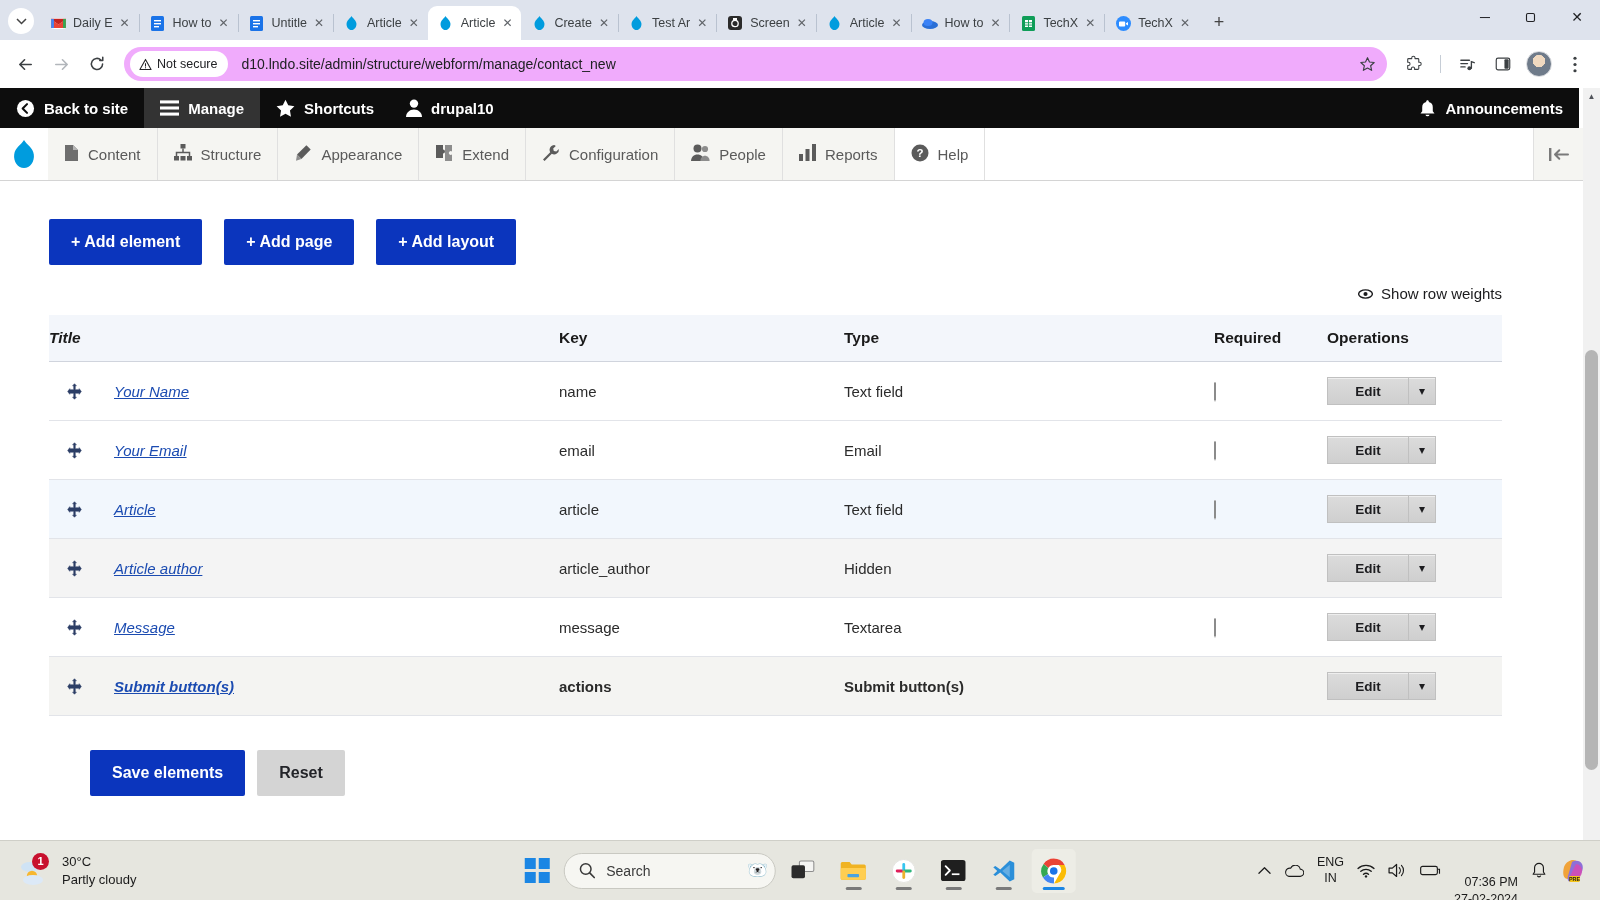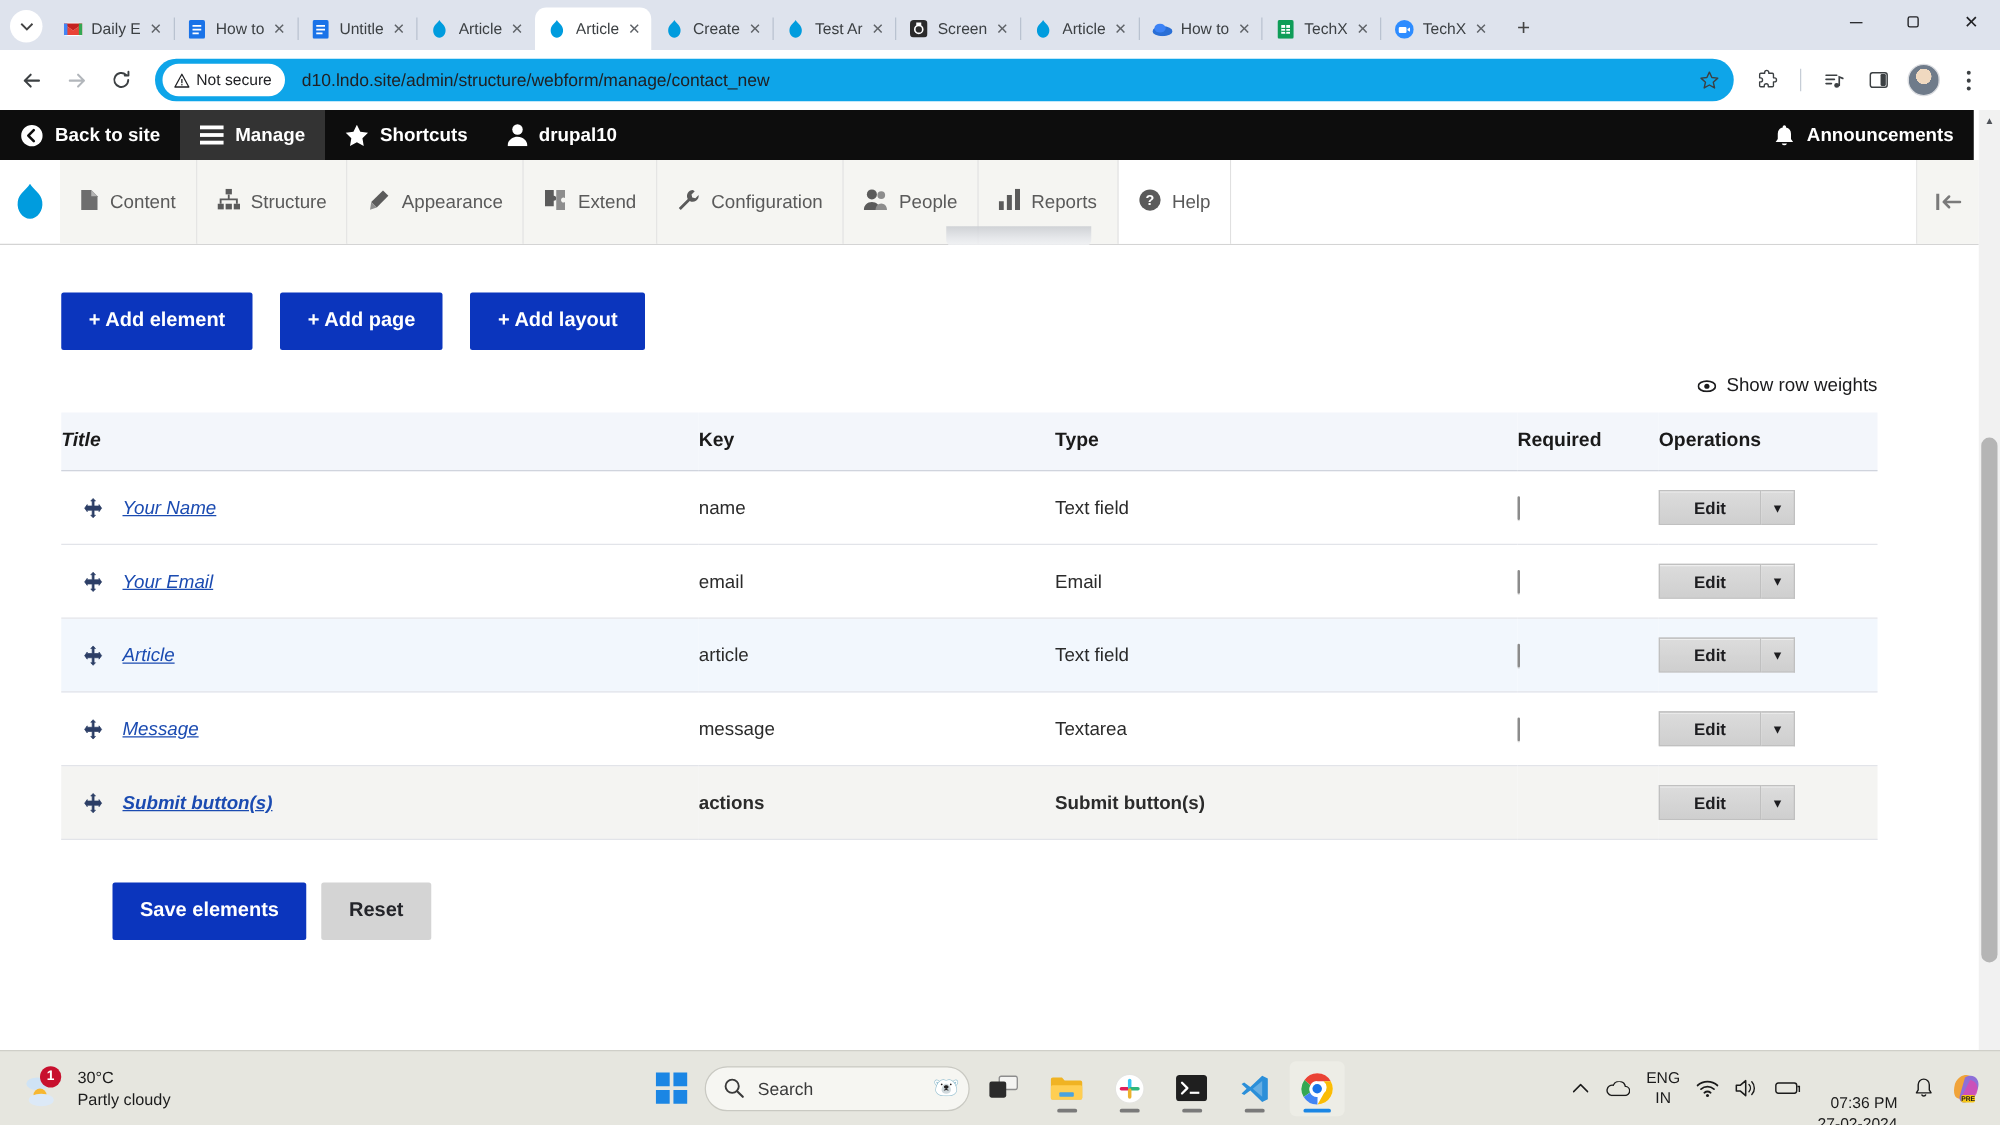--- a/index.html
+++ b/index.html
@@ -57,21 +57,21 @@
   .toolbar {
     height: 48px; background: #fff; display: flex; align-items: center;
     padding: 0 8px; gap: 2px;
   }
   .tbtn {
     width: 34px; height: 34px; border-radius: 50%;
     display: flex; align-items: center; justify-content: center;
     color: #3c4043; flex: 0 0 34px;
   }
   .omnibox {
-    flex: 1 1 auto; height: 34px; background: #0ea5e9; border-radius: 17px;
+    flex: 1 1 auto; height: 34px; background: #f0abfc; border-radius: 17px;
     display: flex; align-items: center; padding: 0 6px 0 4px; margin: 0 8px;
     position: relative;
     justify-content: center;
   }
   .notsecure {
     display: flex; align-items: center; gap: 5px; background: #fff;
     height: 26px; border-radius: 13px; padding: 0 11px 0 9px; margin-left: 2px;
     font-size: 12.5px; color: #202124; white-space: nowrap;
   }
   .url { margin-left: 13px; font-size: 14px; color: #202124; white-space: nowrap; }
@@ -92,21 +92,21 @@
   }
   .ab-item {
     display: flex; align-items: center; gap: 9px; padding: 0 16px;
     font-weight: bold; color: #fff; white-space: nowrap;
   }
   .ab-item.sel { background: #333; }
   .ab-item .ico { display:flex; align-items:center; justify-content:center; }
   .ab-right { margin-left: auto; display: flex; align-items: stretch; }
 
   .admin-tabs {
-    height: 68px; background: #fff; display: flex; align-items: stretch;
+    height: 53px; background: #fff; display: flex; align-items: stretch;
     border-bottom: 1px solid #d4d4d4; width: 1583px; position: relative;
   }
   .at-logo { width: 48px; display: flex; align-items: center; justify-content: center; }
   .at-item {
     display: flex; align-items: center; gap: 9px; padding: 0 16px;
     font-size: 15px; color: #5a5a5a; border-right: 1px solid #e0e0e0;
     background: #f5f5f2; white-space: nowrap;
   }
   .at-item:first-of-type { border-left: 1px solid #e0e0e0; }
   .at-item.plain { background: #fff; }
@@ -148,21 +148,21 @@
   }
   tr.row-hl td { background: #f2f7fd; border-top: 1px solid #c8d8ec; border-bottom: 1px solid #c8d8ec; }
   tr.row-dim td { background: #f4f4f4; color: #6a6a6a; }
   tr.row-dim td a { color: #1b4bb1; }
   tr.row-strong td { background: #f4f4f2; font-weight: bold; color: #16181c; border-top: 1px solid #c7c7c7; border-bottom: 2px solid #b9b9b9; }
   .col-title { width: 510px; padding-left: 0 !important; font-style: italic; }
   .col-key   { width: 285px; }
   .col-type  { width: 370px; }
   .col-req   { width: 113px; }
   .col-ops   { width: 175px; }
-  .titlecell { display: flex; align-items: center; gap: 14px; padding-left: 15px; }
+  .titlecell { display: flex; align-items: center; gap: 30px; padding-left: 15px; }
   .drag { width: 20px; height: 20px; flex: 0 0 20px; display: flex; align-items: center; justify-content: center; cursor: move; }
   .elink { color: #1b4bb1; text-decoration: underline; font-size: 15px; }
   tr.row-strong .elink { font-weight: bold; }
   .chk {
     width: 17px; height: 17px; border: 1px solid #8b8b8b; background: #fff;
     border-radius: 2px; box-shadow: 0 1px 0 rgba(0,0,0,.12);
   }
   .ops { display: flex; align-items: center; }
   .opbtn {
     background: linear-gradient(#dcdcdc,#cfcfcf); border: 1px solid #c0c0c0;
@@ -690,20 +690,41 @@
             <td class="col-type">Text field</td>
             <td class="col-req"><span class="chk"></span></td>
             <td class="col-ops">
               <div class="ops">
                 <button class="opbtn">Edit</button>
                 <button class="opcaret">▾</button>
               </div>
             </td>
           </tr>
 
+          <tr class="row-dim">
+            <td class="col-title">
+              <div class="titlecell">
+                <span class="drag">
+                  <svg width="17" height="17" viewBox="0 0 18 18">
+                      <path d="M9 .8 11 3H9.8v4.2H14V6l2.2 3-2.2 3v-1.2H9.8V15H11l-2 2.2L7 15h1.2v-4.2H4V12L1.8 9 4 6v1.2h4.2V3H7z" fill="#2c3e66" stroke="#2c3e66" stroke-width=".6" stroke-linejoin="round"></path>
+                    </svg>
+                </span>
+                <a class="elink" href="#">Article author</a>
+              </div>
+            </td>
+            <td class="col-key">article_author</td>
+            <td class="col-type">Hidden</td>
+            <td class="col-req"></td>
+            <td class="col-ops">
+              <div class="ops">
+                <button class="opbtn">Edit</button>
+                <button class="opcaret">▾</button>
+              </div>
+            </td>
+          </tr>
 
           <tr>
             <td class="col-title">
               <div class="titlecell">
                 <span class="drag">
                   <svg width="17" height="17" viewBox="0 0 18 18">
                       <path d="M9 .8 11 3H9.8v4.2H14V6l2.2 3-2.2 3v-1.2H9.8V15H11l-2 2.2L7 15h1.2v-4.2H4V12L1.8 9 4 6v1.2h4.2V3H7z" fill="#2c3e66" stroke="#2c3e66" stroke-width=".6" stroke-linejoin="round"></path>
                     </svg>
                 </span>
                 <a class="elink" href="#">Message</a>

